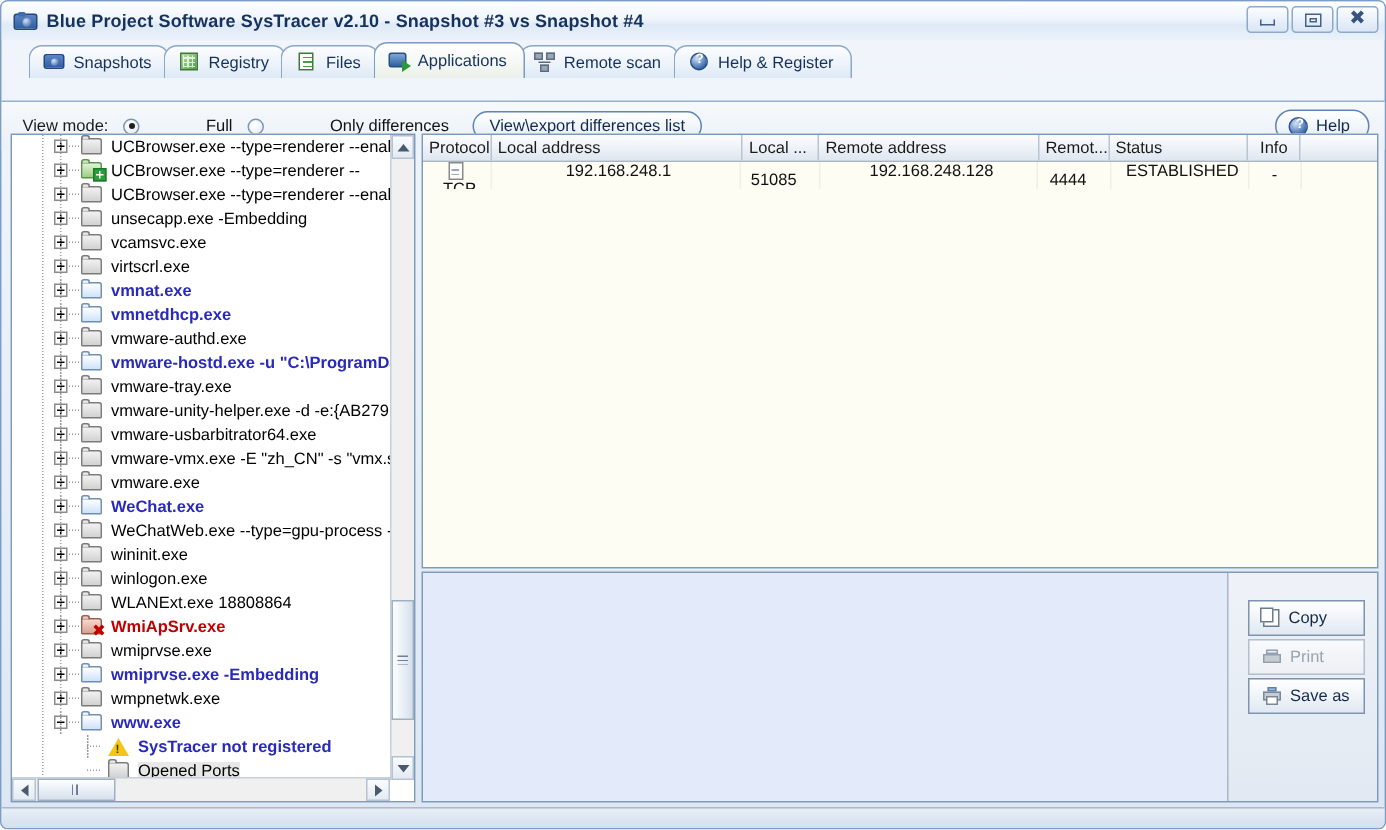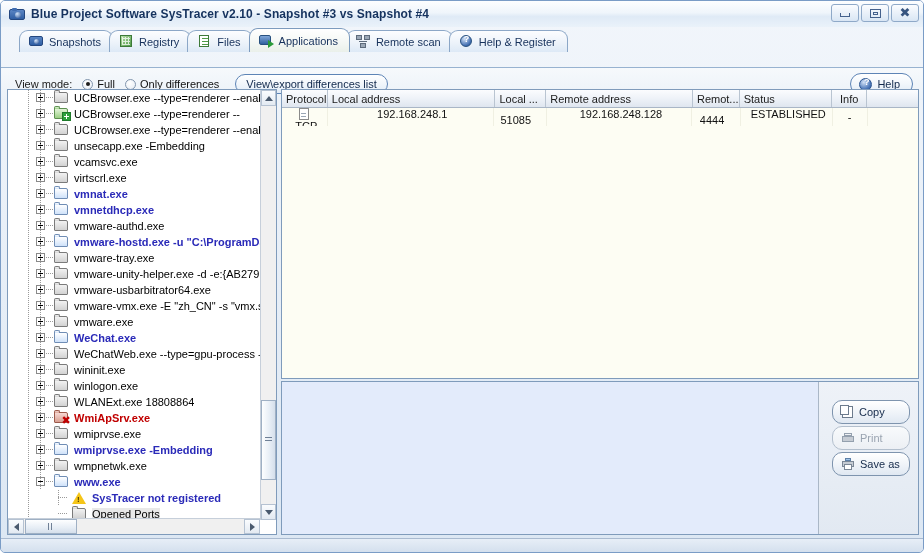--- a/index.html
+++ b/index.html
@@ -100,21 +100,21 @@
     display:flex;align-items:center;
   }
   .vm-label{margin-left:14px;color:#1b1b1b;font-size:11px;}
   .radio-wrap{display:flex;align-items:center;margin-left:10px;cursor:default;}
   .radio{
     width:11px;height:11px;border-radius:50%;box-sizing:border-box;
     border:1px solid #8296ae;background:radial-gradient(circle at 40% 35%,#ffffff,#e3eaf2);
     margin-right:4px;position:relative;
   }
   .radio.on:after{content:"";position:absolute;left:2.5px;top:2.5px;width:4px;height:4px;border-radius:50%;background:#1d1d1d;}
-  .radio-label{font-size:11px;color:#111;}
+  .radio-label{font-size:11px;color:#111;margin-left:40px;}
   .btn-pill{
     margin-left:16px;height:20px;padding:0 10px;display:flex;align-items:center;
     border:1px solid #5d84b6;border-radius:10px;box-sizing:border-box;
     background:linear-gradient(180deg,#ffffff 0%,#f1f6fb 50%,#e2ecf7 100%);
     font-size:11px;color:#12294c;white-space:nowrap;
   }
   .btn-help{
     position:absolute;right:12px;height:22px;padding:0 12px 0 8px;display:flex;align-items:center;gap:5px;
     border:1px solid #5d84b6;border-radius:11px;box-sizing:border-box;
     background:linear-gradient(180deg,#ffffff 0%,#f1f6fb 50%,#dfeaf6 100%);
@@ -254,21 +254,21 @@
     border:1px solid #7f9bbb;box-sizing:border-box;
     background:#e3ebfb;
   }
   .detail-side{
     position:absolute;right:0;top:0;width:100px;height:152px;
     background:linear-gradient(180deg,#eef2f8 0%,#e2e9f2 100%);
     border-left:1px solid #aab7c7;box-sizing:border-box;
   }
   .side-btn{
     position:absolute;right:8px;width:78px;height:24px;box-sizing:border-box;
-    border:1px solid #7e94ae;border-radius:10px;
+    border:1px solid #7e94ae;border-radius:0;
     background:linear-gradient(180deg,#ffffff 0%,#f0f4f9 50%,#e0e8f2 100%);
     display:flex;align-items:center;gap:6px;padding-left:9px;font-size:11px;color:#14294a;
   }
   .side-btn.disabled{color:#9aa4b1;border-color:#b3bfcd;background:linear-gradient(180deg,#f8fafc,#eceff4);}
   .ic-copy{width:11px;height:12px;border:1px solid #6c7b8d;background:#fff;box-sizing:border-box;position:relative;flex:0 0 auto;}
   .ic-copy:after{content:"";position:absolute;left:-3px;top:-2px;width:9px;height:10px;border:1px solid #6c7b8d;background:#fff;box-sizing:border-box;}
   .ic-print{width:12px;height:11px;flex:0 0 auto;position:relative;}
   .ic-print i{position:absolute;display:block;background:#c6ccd4;border:1px solid #94a0ae;box-sizing:border-box;}
   .ic-print .body{left:0;top:3px;width:12px;height:6px;}
   .ic-print .top{left:2px;top:0;width:8px;height:3px;background:#eef1f5;}

